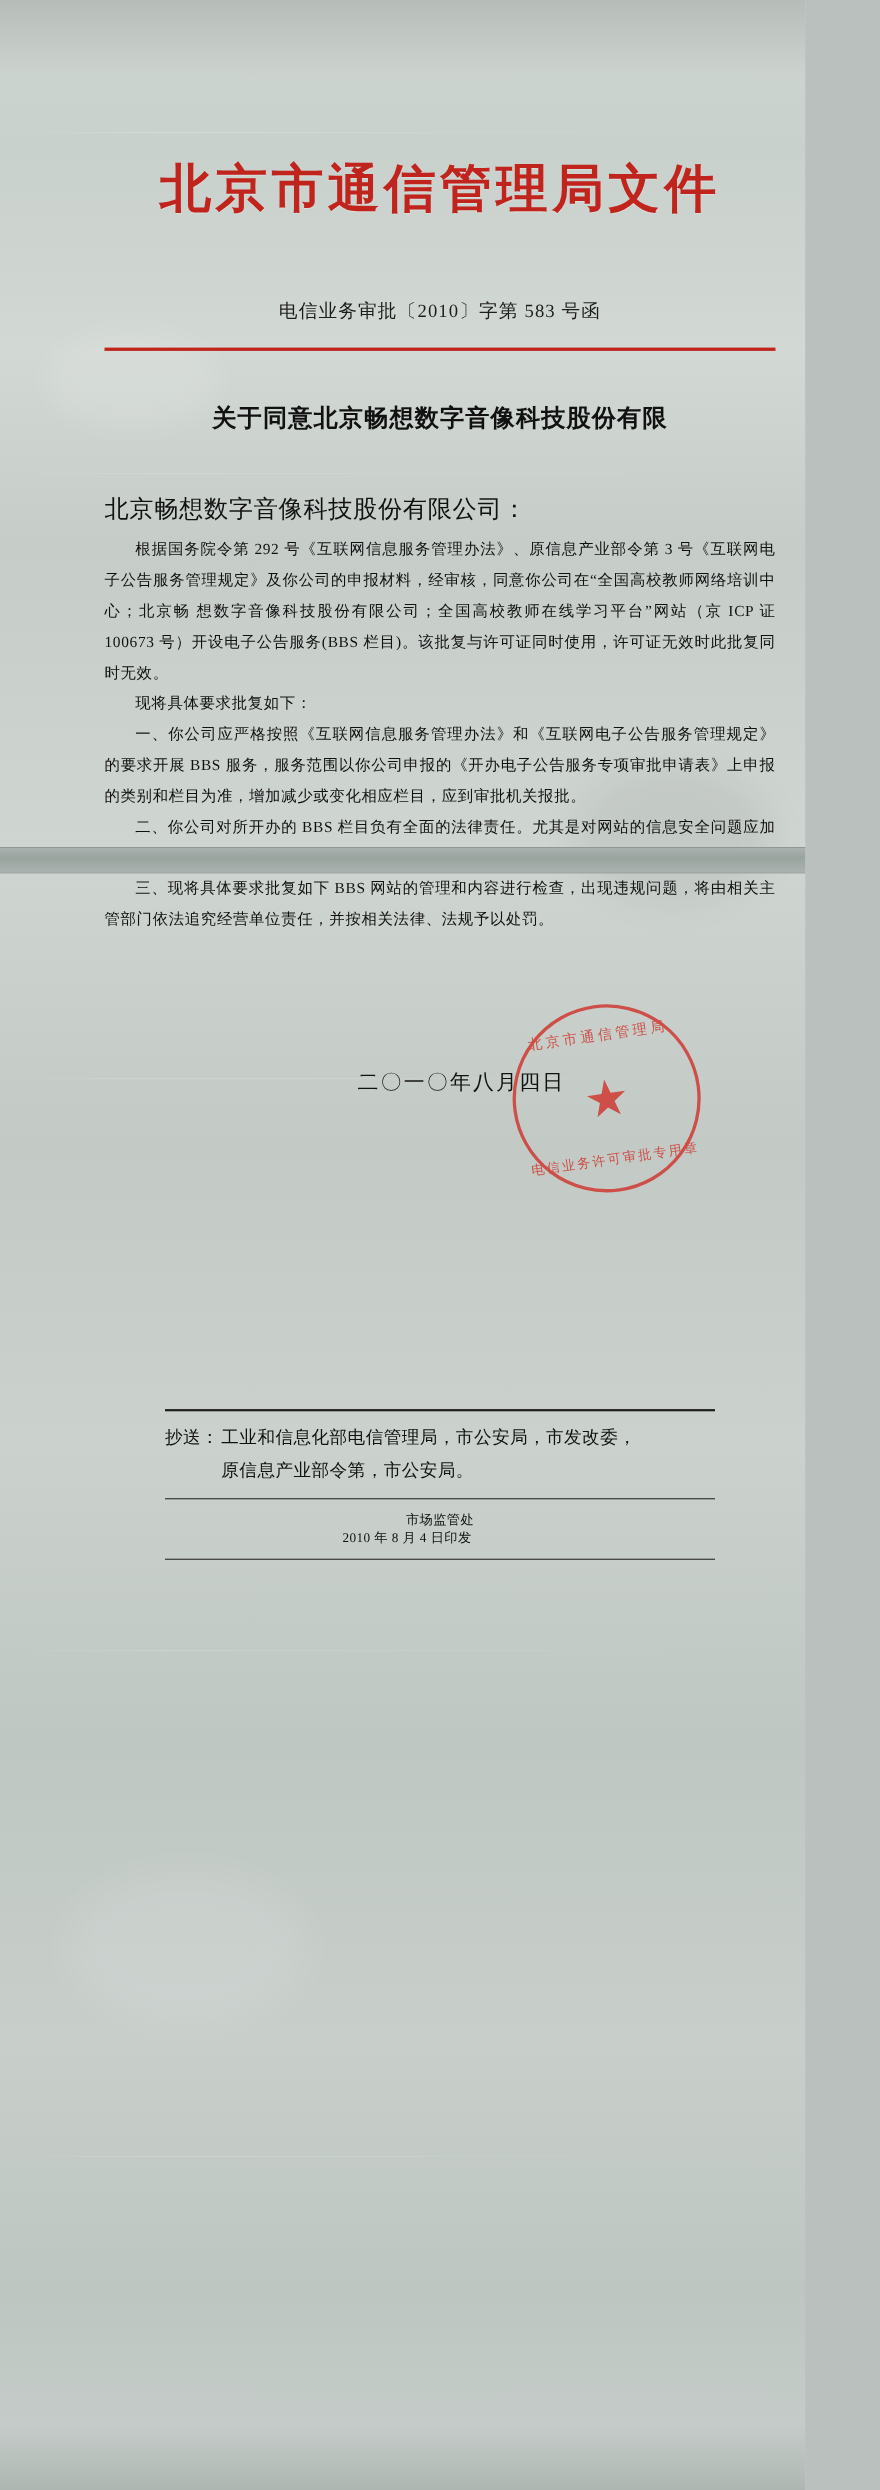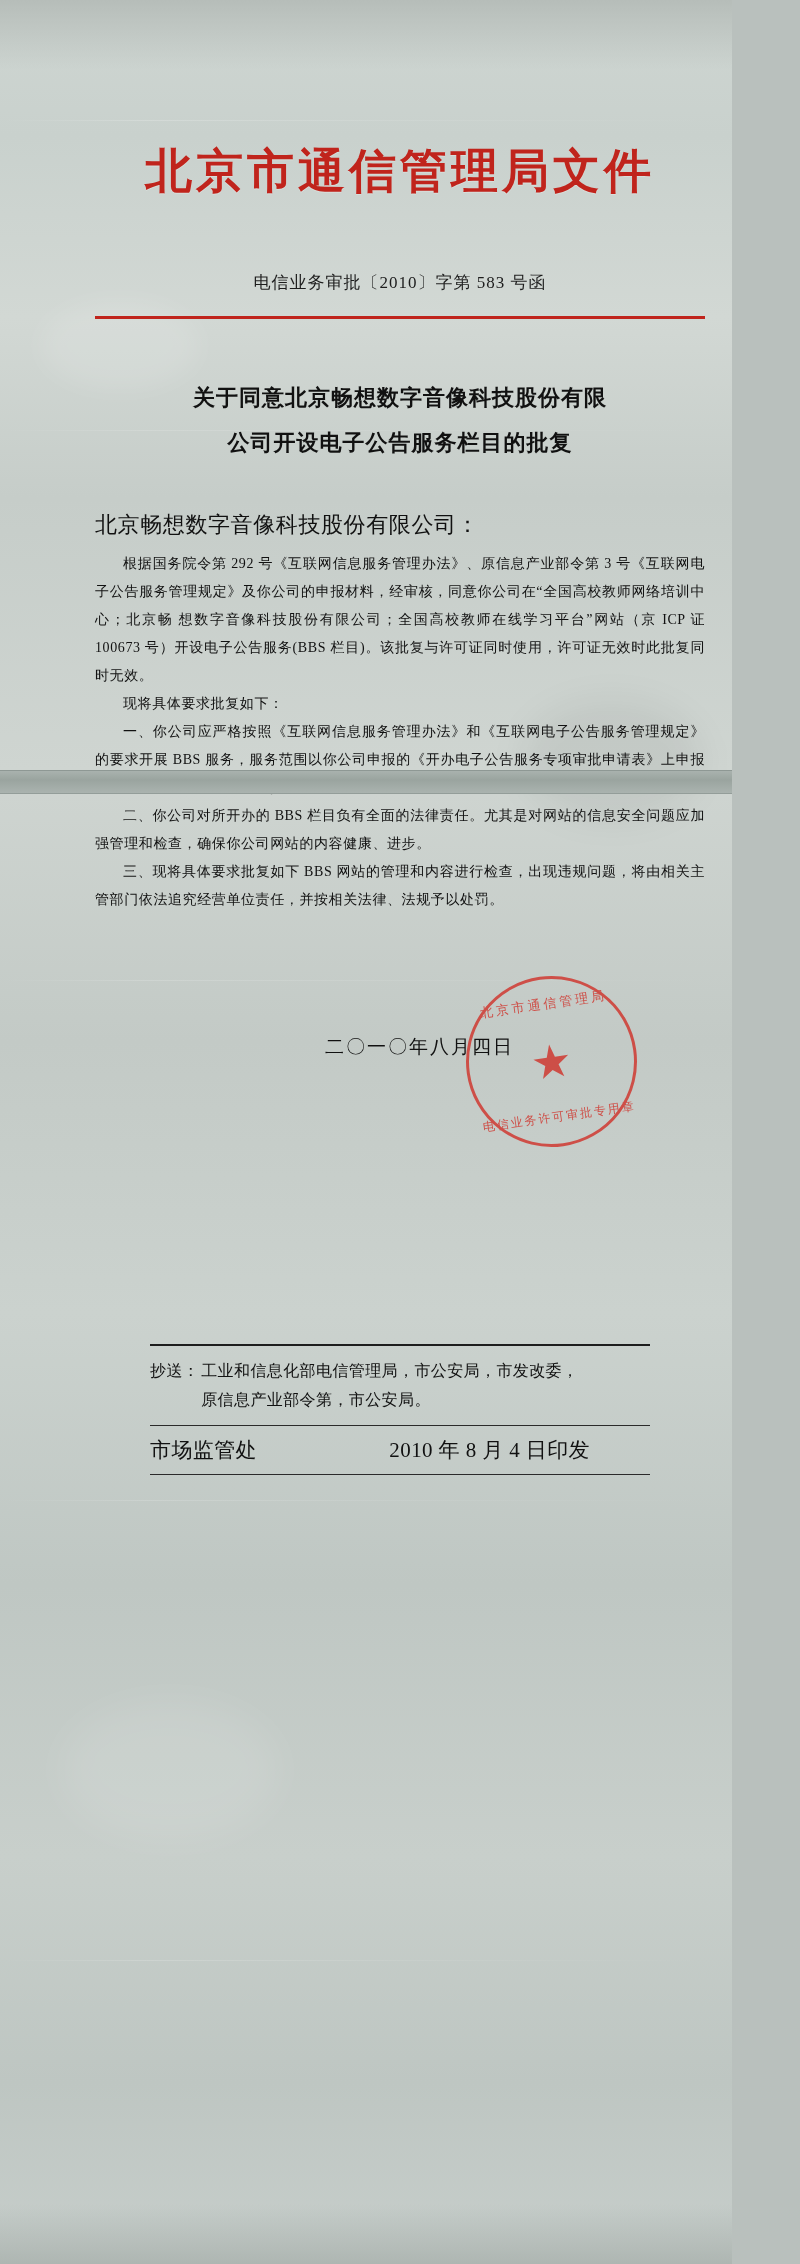--- a/index.html
+++ b/index.html
@@ -56,21 +56,21 @@
   .red-rule{
     margin:22px auto 0 auto;
     height:3px;
     background:#c0241c;
     width:610px;
   }
 
   
   .subject{
     margin:0;
-    padding-top:60px;
+    padding-top:42px;
     text-align:center;
     font-size:22px;
     font-weight:700;
     line-height:1.75;
     color:#111;
     letter-spacing:1px;
   }
   .addressee{
     margin:0;
     padding-top:42px;
@@ -156,24 +156,25 @@
     color:#111;
     padding:10px 0 10px 0;
     letter-spacing:.4px;
   }
   .cc-label{white-space:nowrap;}
   .cc-body{flex:1;}
   .foot-bottom{
     display:flex;
     justify-content:space-between;
     align-items:center;
-    font-size:21px;
+    font-size:12px;
     color:#111;
     padding:10px 0 0 0;
     letter-spacing:.4px;
+    flex-direction:column;
   }
   .foot-bottom .right{padding-right:60px;}
 
   
   .blotch{position:absolute;border-radius:50%;pointer-events:none;}
 </style>
 </head>
 <body>
 
 <div class="page">
@@ -191,21 +192,20 @@
 
   <div class="sheet">
 
     <h1 class="doc-title">北京市通信管理局文件</h1>
 
     <p class="doc-number">电信业务审批〔2010〕字第 583 号函</p>
 
     <div class="red-rule"></div>
 
     <p class="subject">关于同意北京畅想数字音像科技股份有限</p>
-    <p class="subject" style="padding-top:6px">公司开设电子公告服务栏目的批复</p>
 
     <p class="addressee">北京畅想数字音像科技股份有限公司：</p>
 
     <p class="para">根据国务院令第 292 号《互联网信息服务管理办法》、原信息产业部令第 3 号《互联网电子公告服务管理规定》及你公司的申报材料，经审核，同意你公司在“全国高校教师网络培训中心；北京畅 想数字音像科技股份有限公司；全国高校教师在线学习平台”网站（京 ICP 证 100673 号）开设电子公告服务(BBS 栏目)。该批复与许可证同时使用，许可证无效时此批复同时无效。</p>
     <p class="para tight">现将具体要求批复如下：</p>
     <p class="para tight">一、你公司应严格按照《互联网信息服务管理办法》和《互联网电子公告服务管理规定》的要求开展 BBS 服务，服务范围以你公司申报的《开办电子公告服务专项审批申请表》上申报的类别和栏目为准，增加减少或变化相应栏目，应到审批机关报批。</p>
     <p class="para tight">二、你公司对所开办的 BBS 栏目负有全面的法律责任。尤其是对网站的信息安全问题应加强管理和检查，确保你公司网站的内容健康、进步。</p>
     <p class="para tight">三、现将具体要求批复如下 BBS 网站的管理和内容进行检查，出现违规问题，将由相关主管部门依法追究经营单位责任，并按相关法律、法规予以处罚。</p>
 
     <div class="sign-wrap">

